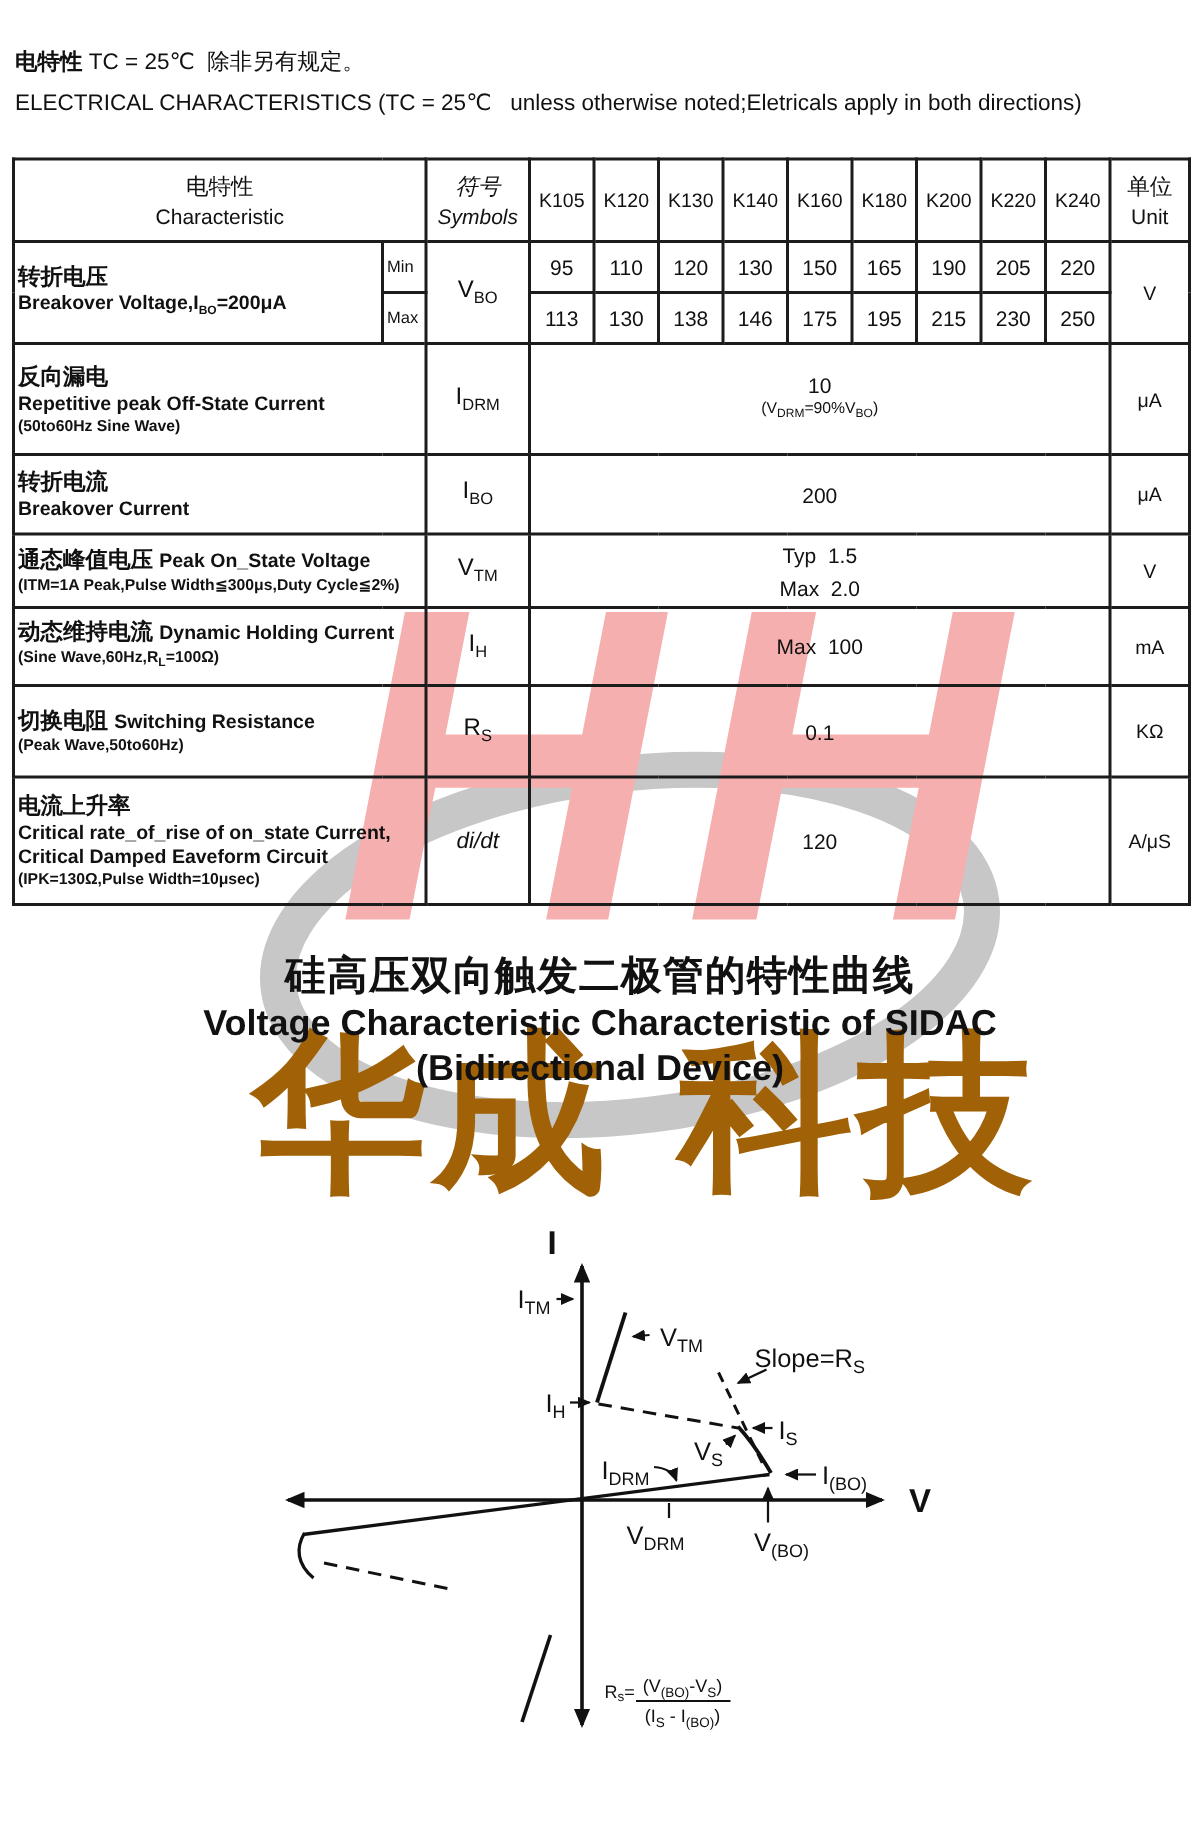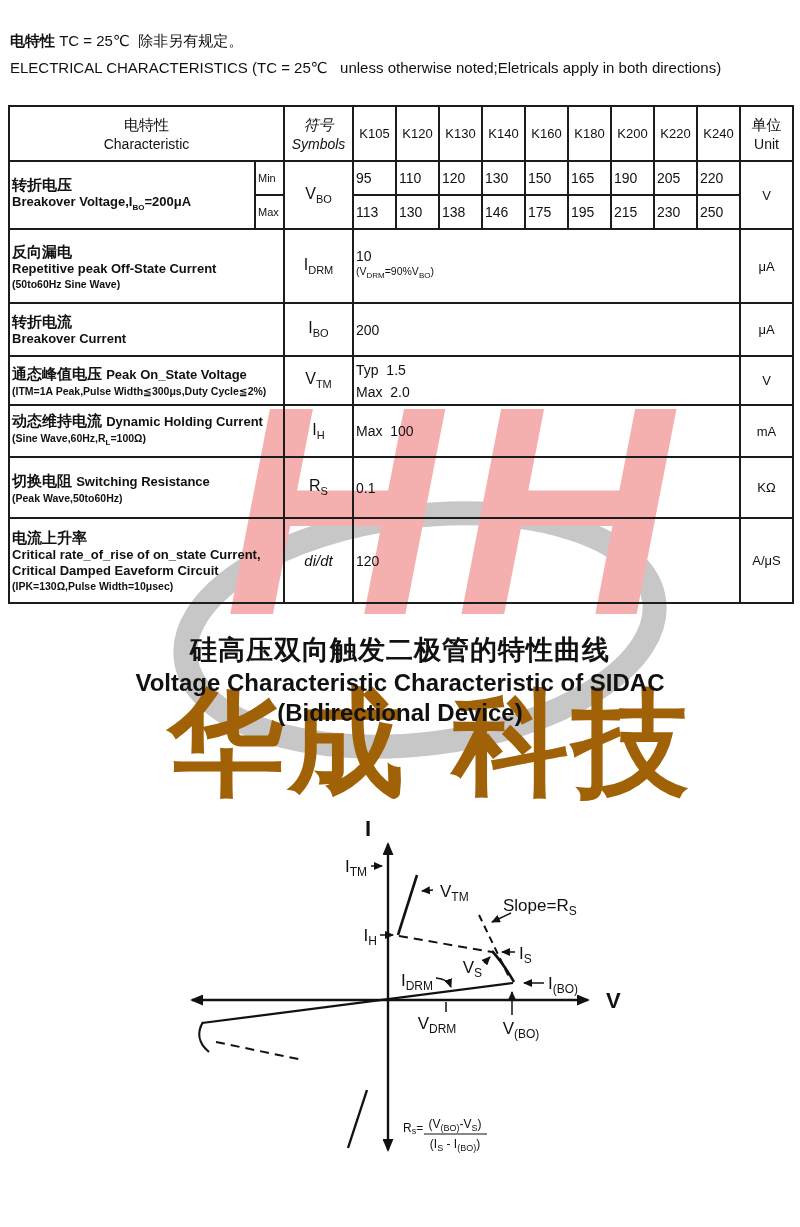--- a/index.html
+++ b/index.html
@@ -28,21 +28,21 @@
   td.char { text-align:left; padding-left:5px;font-weight:bold; }
   .zh   { font-size:15px; line-height:19px; }
   .zh .en-inline { font-size:13px; }
   .en   { font-size:13px; line-height:16px; }
   .note { font-size:10.5px; line-height:14px; }
   .tinysub { font-size:8px; }
   td.mm   { font-size:11px; padding:0; }
   td.sym  { text-align:center; font-size:16px;margin-top:16px; }
   td.sym sub { font-size:11px; }
   td.sym.plain { font-size:15px;font-style:italic; }
-  td.val  { text-align:left; font-size:14px; }
+  td.val  { text-align:center; font-size:14px; }
   td.val .note { font-size:10.5px; }
   td.val .vline { line-height:22px; }
   td.unit { text-align:center; font-size:13px; }
   td.khead { text-align:center; font-size:13px; }
   td.hcell { text-align:center; }
   .hd-zh { font-size:15px; line-height:20px; }
   .hd-en { font-size:14px; line-height:18px; }
   .hd-it { font-style:italic; }
 
   

